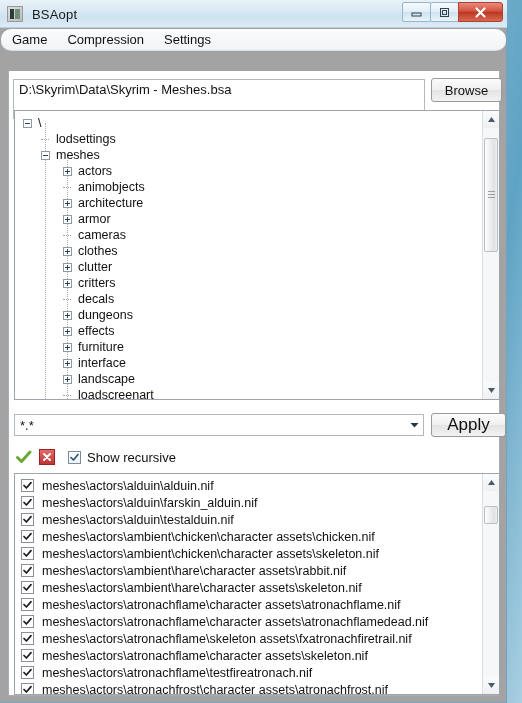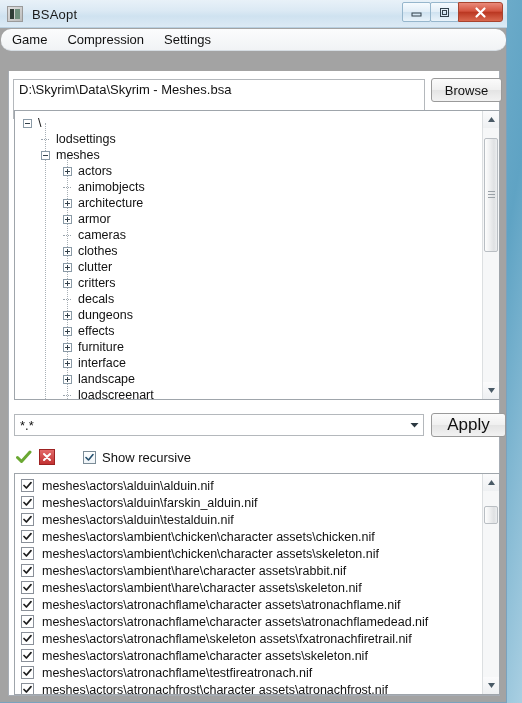--- a/index.html
+++ b/index.html
@@ -363,21 +363,21 @@
     width: 16px; height: 16px;
     margin-left: 5px;
     background: linear-gradient(180deg,#e36b6b,#c23232);
     border: 1px solid #9d2222;
     display: flex; align-items: center; justify-content: center;
     box-sizing: border-box;
   }
   #recursive-wrap {
     display: flex;
     align-items: center;
-    margin-left: 28px;
+    margin-left: 13px;
   }
   #recursive-box {
     width: 13px; height: 13px;
     border: 1px solid #7b8c97;
     background: linear-gradient(180deg,#fdfefe,#eef3f7);
     display: flex; align-items: center; justify-content: center;
     box-sizing: border-box;
   }
   #recursive-label {
     margin-left: 6px;

